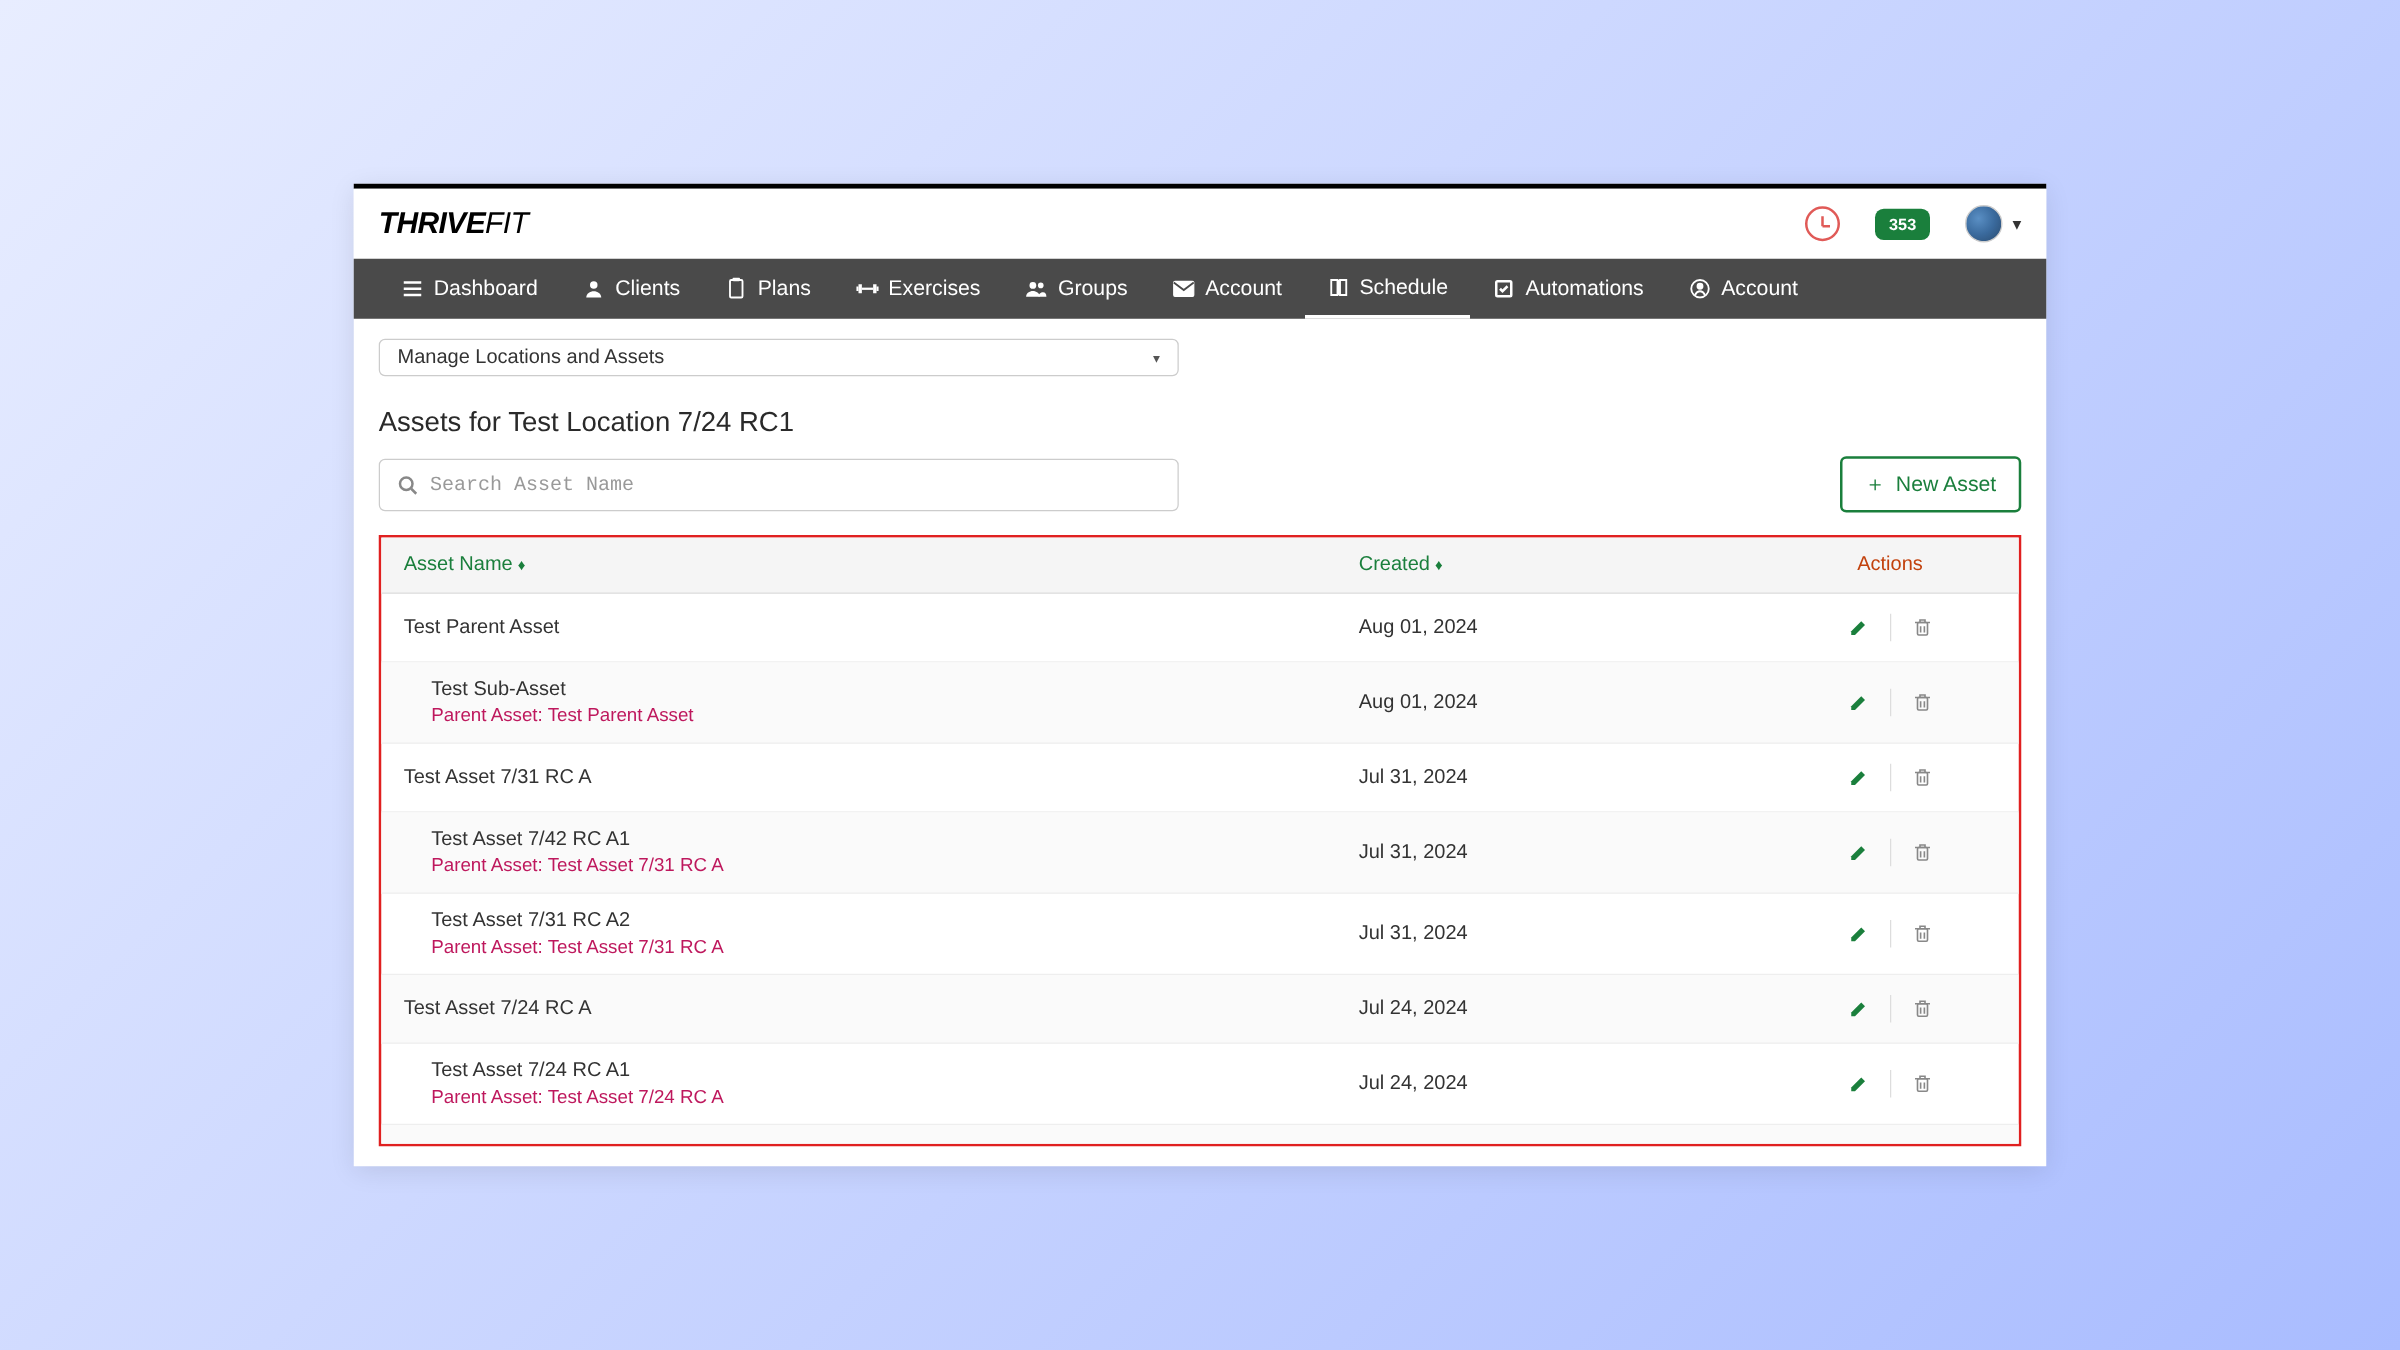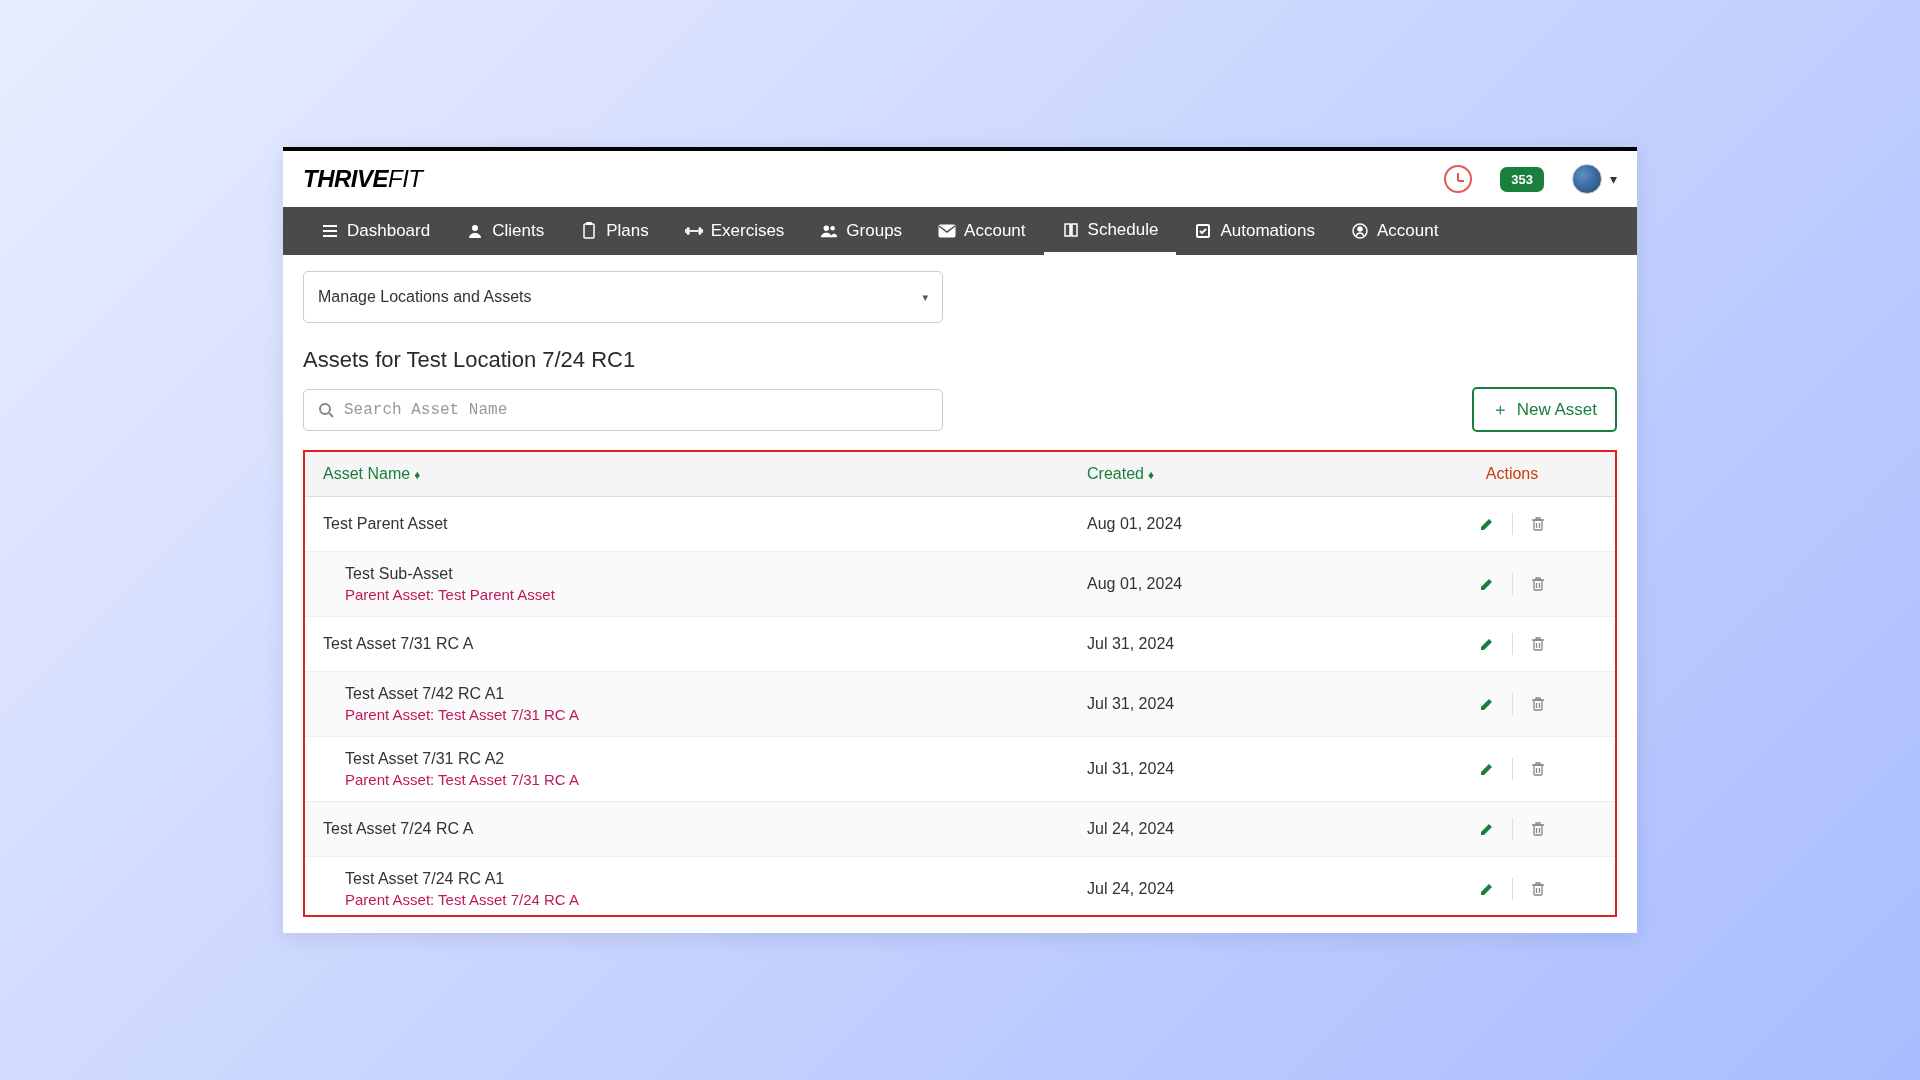--- a/index.html
+++ b/index.html
@@ -60,21 +60,21 @@
   padding: 0 20px; gap: 0;
 }
 .nav-item {
   display: flex; align-items: center; gap: 8px; color: #fff;
   font-size: 17px; padding: 0 18px; height: 48px; cursor: pointer;
 }
 .nav-item.active { border-bottom: 3px solid #fff; }
 .nav-icon { width: 18px; height: 18px; display: inline-flex; align-items: center; justify-content: center; }
 .content { padding: 16px 20px; flex: 1; display: flex; flex-direction: column; overflow: hidden; }
 .dropdown {
-  width: 640px; height: 52px; border: 1px solid #ccc; border-radius: 5px;
+  width: 640px; height: 30px; border: 1px solid #ccc; border-radius: 5px;
   display: flex; align-items: center; padding: 14px 14px; font-size: 16px; color: #333;
   background: #fff; justify-content: space-between; margin-bottom: 24px;
 }
 .dropdown-caret { font-size: 11px; color: #555; }
 .page-title { font-size: 22px; color: #2a2a2a; margin-bottom: 14px; }
 .toolbar { display: flex; align-items: center; margin-bottom: 18px; }
 .search-box {
   width: 640px; height: 42px; border: 1px solid #ccc; border-radius: 5px;
   display: flex; align-items: center; padding: 0 14px; gap: 10px; background: #fff;
 }

